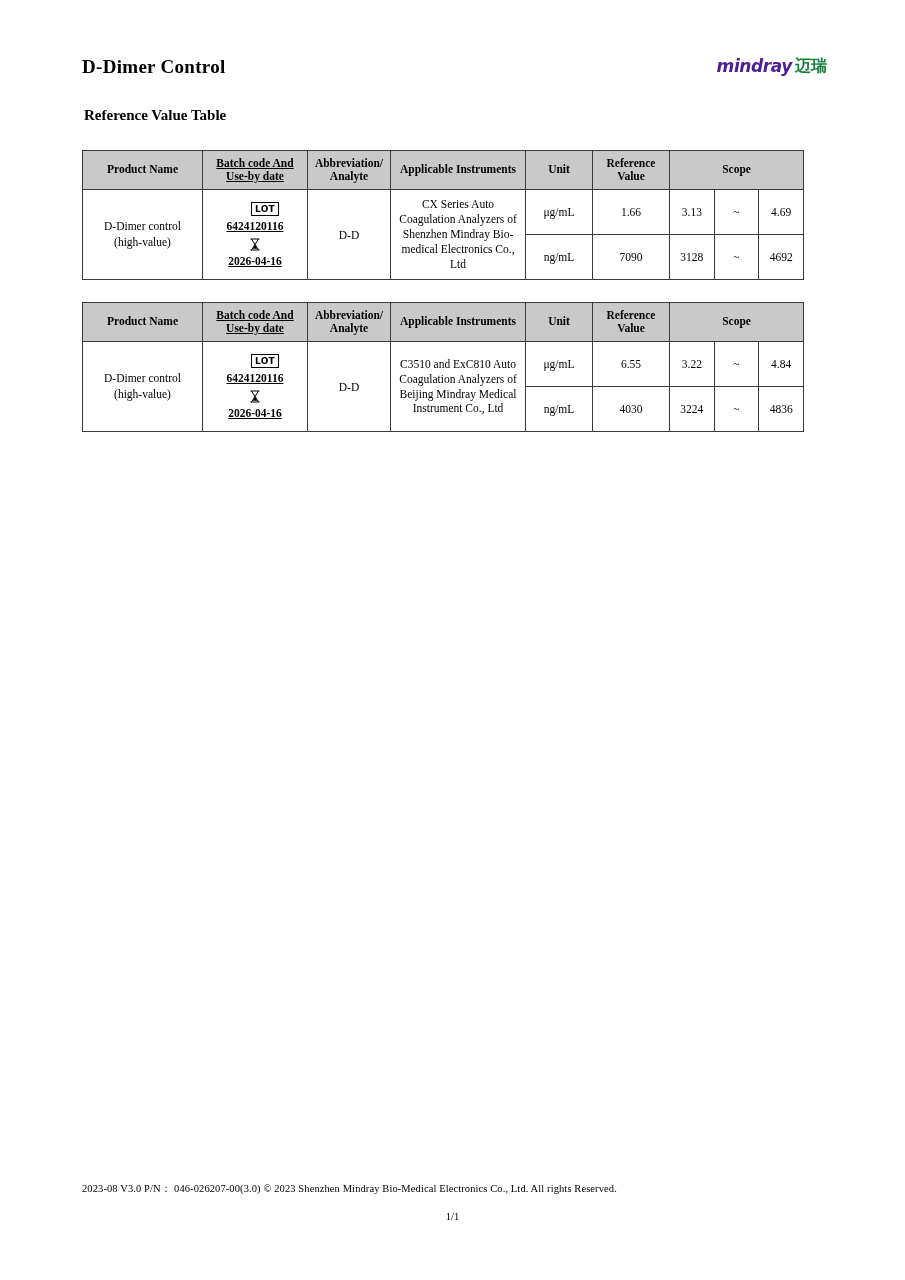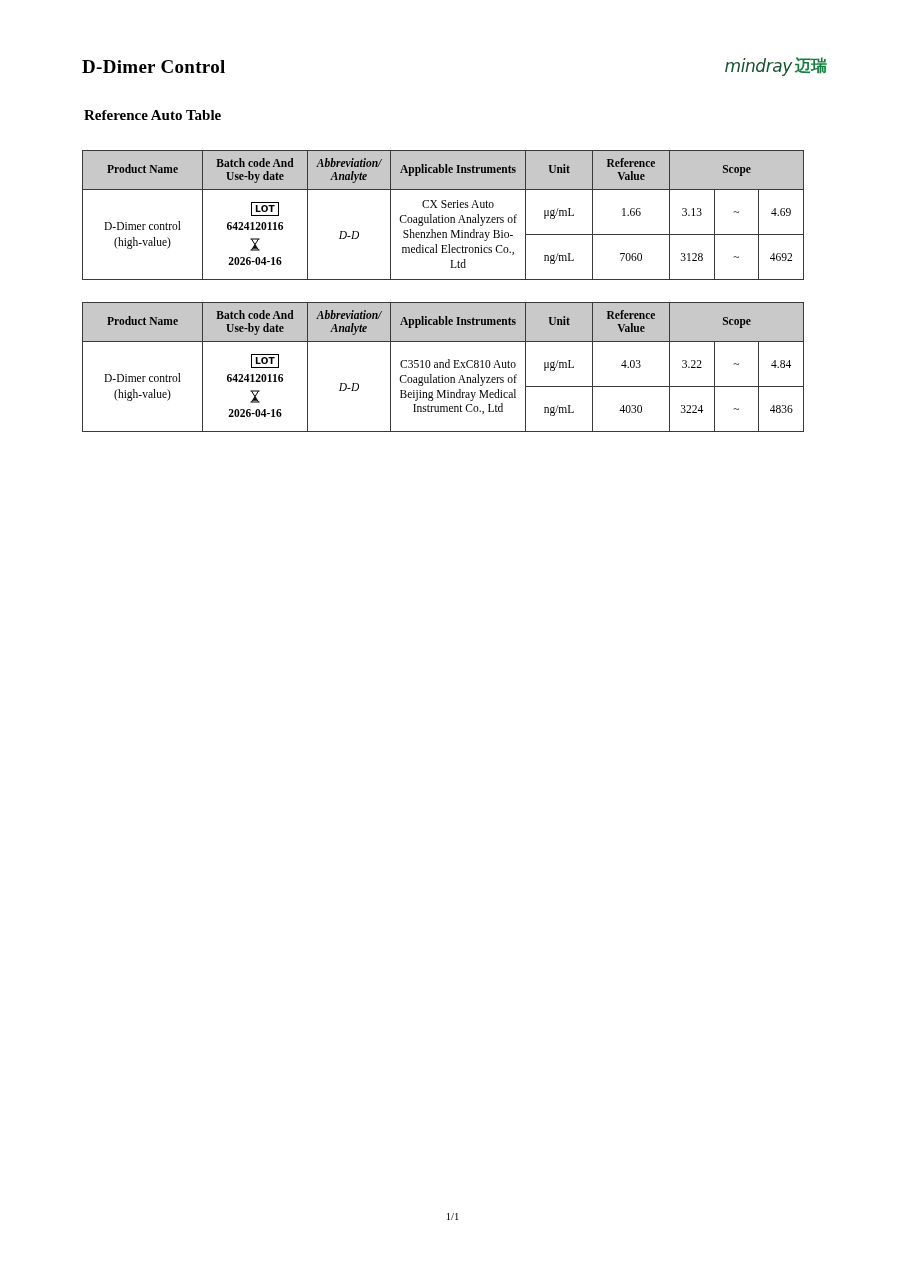--- a/index.html
+++ b/index.html
@@ -36,23 +36,23 @@
     width: 130px;
     height: 22px;
     display: flex;
     align-items: center;
     justify-content: flex-end;
     gap: 3px;
   }
   .brand-word {
     font-family: "DejaVu Sans", sans-serif;
     font-size: 17px;
-    font-weight: normal;
+    font-weight: bold;
     font-style: italic;
-    color: #14532d;
+    color: #4c1d95;
     letter-spacing: -0.4px;
   }
   .brand-cn {
     font-family: "DejaVu Sans", sans-serif;
     font-size: 16px;
     font-weight: bold;
     color: #15803d;
   }
   .section-title {
     position: absolute;
@@ -79,22 +79,22 @@
     padding: 2px 2px;
   }
   table.rvt thead th {
     background: #c9c9c9;
     font-weight: bold;
     font-size: 11.5px;
     height: 34px;
     line-height: 1.15;
   }
   .col-product { width: 115px; }
-  .col-batch { width: 100px; }
-  .col-abbr { width: 78px; font-style: italic; }
+  .col-batch { width: 100px; text-decoration: underline; }
+  .col-abbr { width: 78px; }
   .col-instr { width: 130px; }
   .col-unit { width: 62px; }
   .col-ref { width: 72px; }
   .col-scope-lo { width: 55px; }
   .col-scope-tilde { width: 45px; }
   .col-scope-hi { width: 60px; }
   .cell-product {
     font-size: 12px;
     line-height: 1.35;
   }
@@ -153,21 +153,21 @@
 
 <div class="page">
 
   <div class="doc-title">D-Dimer Control</div>
 
   <div class="brand">
     <span class="brand-word">mindray</span>
     <span class="brand-cn">迈瑞</span>
   </div>
 
-  <div class="section-title">Reference Auto Table</div>
+  <div class="section-title">Reference Value Table</div>
 
   <table class="rvt t1">
     <thead>
       <tr>
         <th class="col-product">Product Name</th>
         <th class="col-batch">
           <div>Batch code And</div>
           <div>Use-by date</div>
         </th>
         <th class="col-abbr">
@@ -201,21 +201,21 @@
         <td class="cell-abbr col-abbr" rowspan="2">D-D</td>
         <td class="cell-instr col-instr" rowspan="2">CX Series Auto Coagulation Analyzers of Shenzhen Mindray Bio-medical Electronics Co., Ltd</td>
         <td class="cell-unit col-unit">μg/mL</td>
         <td class="cell-ref col-ref">1.66</td>
         <td class="cell-scope col-scope-lo">3.13</td>
         <td class="cell-scope col-scope-tilde">~</td>
         <td class="cell-scope col-scope-hi">4.69</td>
       </tr>
       <tr>
         <td class="cell-unit col-unit">ng/mL</td>
-        <td class="cell-ref col-ref">7060</td>
+        <td class="cell-ref col-ref">7090</td>
         <td class="cell-scope col-scope-lo">3128</td>
         <td class="cell-scope col-scope-tilde">~</td>
         <td class="cell-scope col-scope-hi">4692</td>
       </tr>
     </tbody>
   </table>
 
   <table class="rvt t2">
     <thead>
       <tr>
@@ -248,30 +248,31 @@
           <div>6424120116</div>
           <svg class="hourglass" viewBox="0 0 12 13">
             <path d="M1.5 1 H10.5 M1.5 12 H10.5 M2.5 1 L9.5 12 M9.5 1 L2.5 12" stroke="#000" stroke-width="1" fill="none"></path>
             <path d="M3.2 10.8 L8.8 10.8 L6 7.2 Z" fill="#000"></path>
           </svg>
           <div>2026-04-16</div>
         </td>
         <td class="cell-abbr col-abbr" rowspan="2">D-D</td>
         <td class="cell-instr col-instr" rowspan="2">C3510 and ExC810 Auto Coagulation Analyzers of Beijing Mindray Medical Instrument Co., Ltd</td>
         <td class="cell-unit col-unit">μg/mL</td>
-        <td class="cell-ref col-ref">4.03</td>
+        <td class="cell-ref col-ref">6.55</td>
         <td class="cell-scope col-scope-lo">3.22</td>
         <td class="cell-scope col-scope-tilde">~</td>
         <td class="cell-scope col-scope-hi">4.84</td>
       </tr>
       <tr>
         <td class="cell-unit col-unit">ng/mL</td>
         <td class="cell-ref col-ref">4030</td>
         <td class="cell-scope col-scope-lo">3224</td>
         <td class="cell-scope col-scope-tilde">~</td>
         <td class="cell-scope col-scope-hi">4836</td>
       </tr>
     </tbody>
   </table>
 
+  <div class="footer">2023-08 V3.0   P/N： 046-026207-00(3.0)   © 2023 Shenzhen Mindray Bio-Medical Electronics Co., Ltd.  All rights Reserved.</div>
   <div class="pagenum">1/1</div>
 
 </div>
 
 </body></html>

